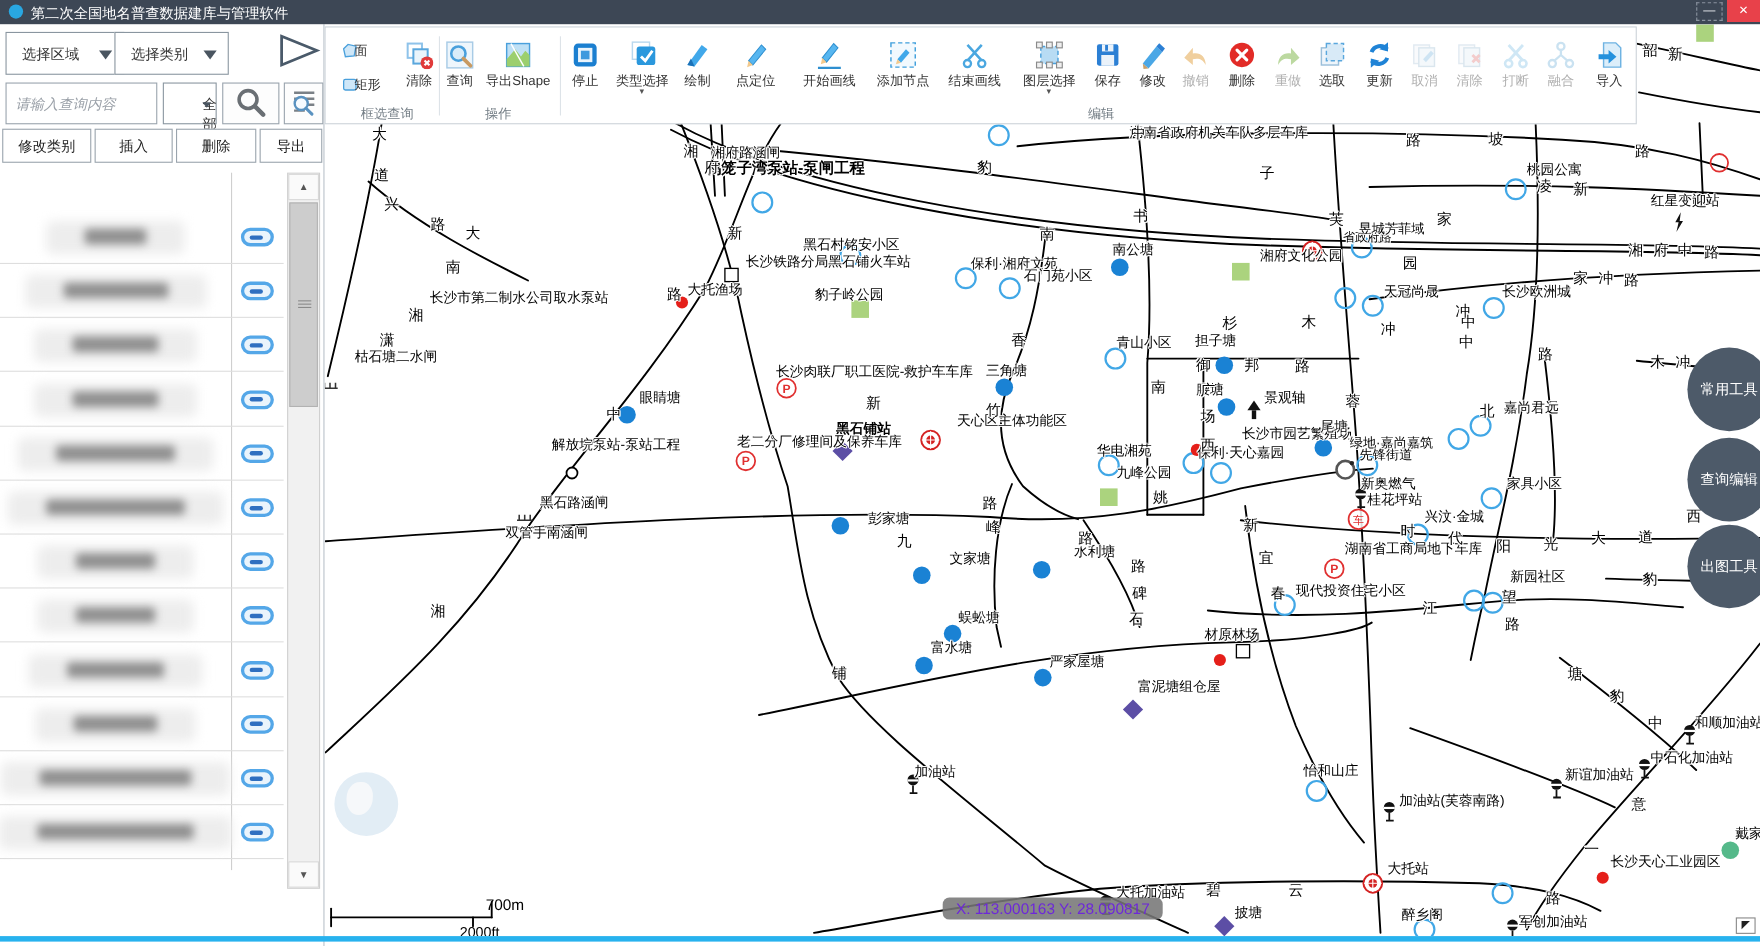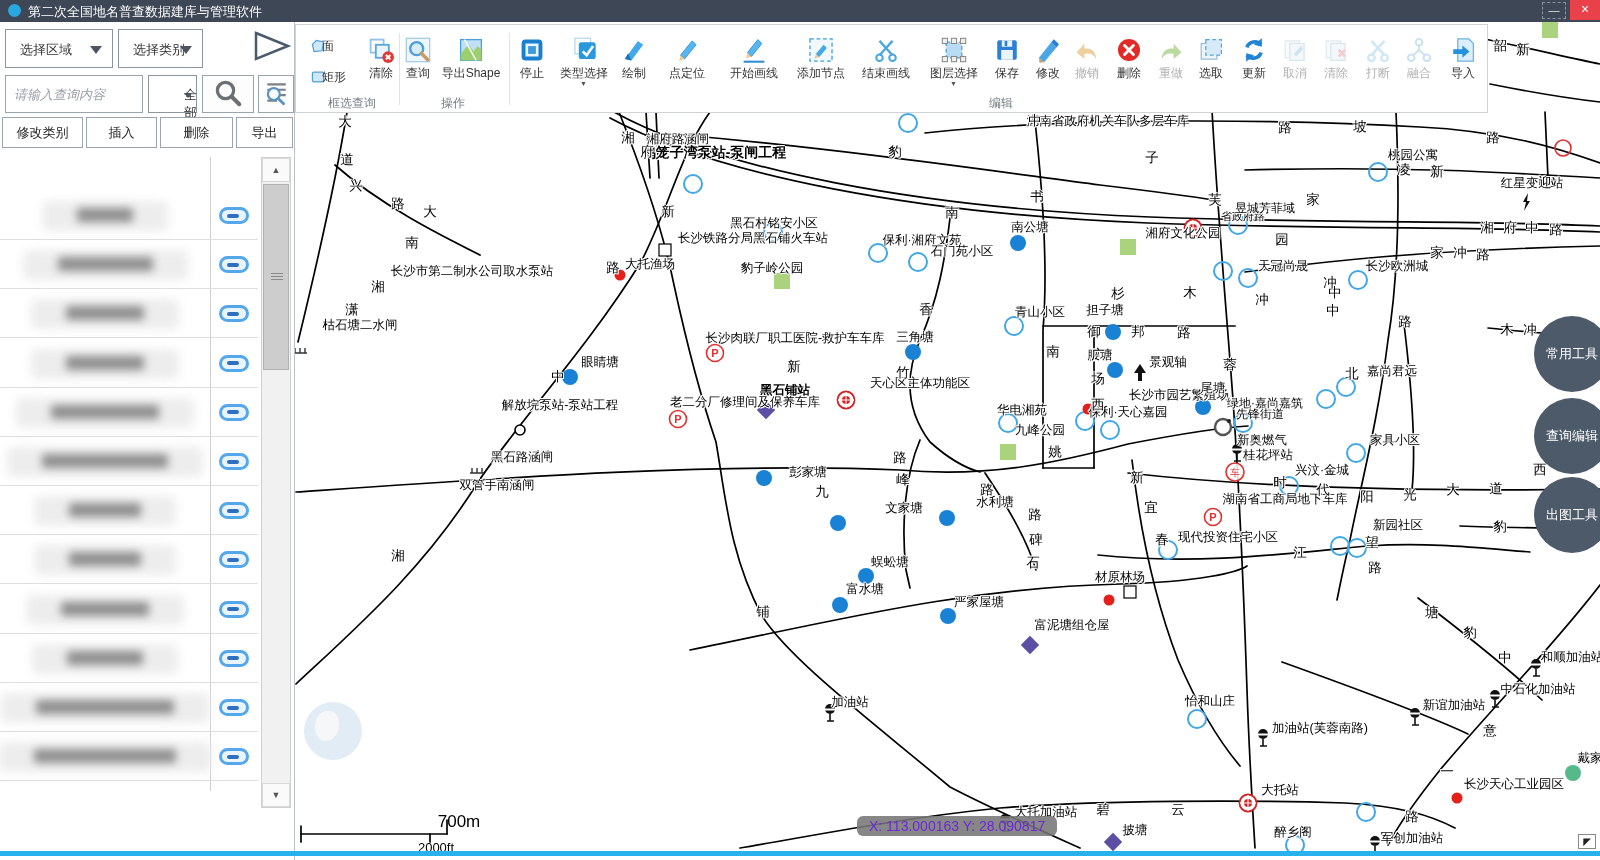--- a/index.html
+++ b/index.html
@@ -77,21 +77,21 @@
   <div class="app-title">第二次全国地名普查数据建库与管理软件</div>
   <div class="win-min">—</div>
   <div class="win-close">×</div>
 </div>
 
 <div class="left-panel">
   <div class="combo" style="left:5px;top:7px;width:108px">
     <span class="clbl">选择区域</span>
     <span class="caret"></span>
   </div>
-  <div class="combo" style="left:118px;top:7px;width:85px">
+  <div class="combo" style="left:104px;top:7px;width:104px">
     <span class="clbl">选择类别</span>
     <span class="caret"></span>
   </div>
   <div class="play-btn">
     <svg width="44" height="34" viewBox="0 0 44 34">
         <path d="M6 4 L38 17 L6 30 Z" fill="none" stroke="#4a5a6a" stroke-width="2.5"></path>
       </svg>
   </div>
   <input class="srch-input" placeholder="请输入查询内容" style="">
   <div class="combo scope">
@@ -409,21 +409,21 @@
       <div class="mlabel" style="left: 965px; top: 392px; font-size: 12px;">先锋街道</div>
       <div class="mlabel" style="left: 918px; top: 366px;">尾塘</div>
       <div class="mlabel" style="left: 1097px; top: 349px;">嘉尚君远</div>
       <div class="mlabel" style="left: 745px; top: 408px;">九峰公园</div>
       <div class="mlabel" style="left: 967px; top: 418px;">新奥燃气</div>
       <div class="mlabel" style="left: 973px; top: 433px;">桂花坪站</div>
       <div class="mlabel" style="left: 1100px; top: 418px;">家具小区</div>
       <div class="mlabel" style="left: 1027px; top: 448px;">兴汶·金城</div>
       <div class="mlabel" style="left: 990px; top: 477px;">湖南省工商局地下车库</div>
       <div class="mlabel" style="left: 513px; top: 450px;">彭家塘</div>
-      <div class="mlabel" style="left: 609px; top: 486px;">文家塘</div>
+      <div class="mlabel" style="left: 587px; top: 486px;">文家塘</div>
       <div class="mlabel" style="left: 700px; top: 480px;">水利塘</div>
       <div class="mlabel" style="left: 595px; top: 540px; text-align: center;">蜈蚣塘</div>
       <div class="mlabel" style="left: 570px; top: 567px;">富水塘</div>
       <div class="mlabel" style="left: 684px; top: 580px;">严家屋塘</div>
       <div class="mlabel" style="left: 825px; top: 555px;">材原林场</div>
       <div class="mlabel" style="left: 933px; top: 515px;">现代投资住宅小区</div>
       <div class="mlabel" style="left: 1103px; top: 503px;">新园社区</div>
       <div class="mlabel" style="left: 777px; top: 603px;">富泥塘组仓屋</div>
       <div class="mlabel" style="left: 555px; top: 680px;">加油站</div>
       <div class="mlabel" style="left: 915px; top: 679px;">怡和山庄</div>
@@ -431,21 +431,21 @@
       <div class="mlabel" style="left: 1159px; top: 683px;">新谊加油站</div>
       <div class="mlabel" style="left: 1277px; top: 635px;">和顺加油站</div>
       <div class="mlabel" style="left: 1243px; top: 667px;">中石化加油站</div>
       <div class="mlabel" style="left: 985px; top: 768px;">大托站</div>
       <div class="mlabel" style="left: 751px; top: 790px;">大托加油站</div>
       <div class="mlabel" style="left: 840px; top: 808px;">披塘</div>
       <div class="mlabel" style="left: 998px; top: 810px;">醉乡阁</div>
       <div class="mlabel" style="left: 1117px; top: 816px;">军创加油站</div>
       <div class="mlabel" style="left: 1219px; top: 762px;">长沙天心工业园区</div>
       <div class="mlabel" style="left: 1295px; top: 736px;">戴家</div>
-      <div class="mlabel" style="left: 164px; top: 800px; font-size: 17px; text-shadow: none;">700m</div>
+      <div class="mlabel" style="left: 164px; top: 800px; font-size: 14px; text-shadow: none;">700m</div>
       <div class="mlabel" style="left: 141px; top: 825px; font-size: 13px; text-shadow: none;">2000ft</div>
       <div class="mlabel mchar" style="left: 50px; top: 100px;">大</div>
       <div class="mlabel mchar" style="left: 52px; top: 138px;">道</div>
       <div class="mlabel mchar" style="left: 61px; top: 164px;">兴</div>
       <div class="mlabel mchar" style="left: 103px; top: 182px;">路</div>
       <div class="mlabel mchar" style="left: 135px; top: 190px;">大</div>
       <div class="mlabel mchar" style="left: 117px; top: 221px;">南</div>
       <div class="mlabel mchar" style="left: 83px; top: 265px;">湘</div>
       <div class="mlabel mchar" style="left: 57px; top: 288px;">潇</div>
       <div class="mlabel mchar" style="left: 333px; top: 116px;">湘</div>

